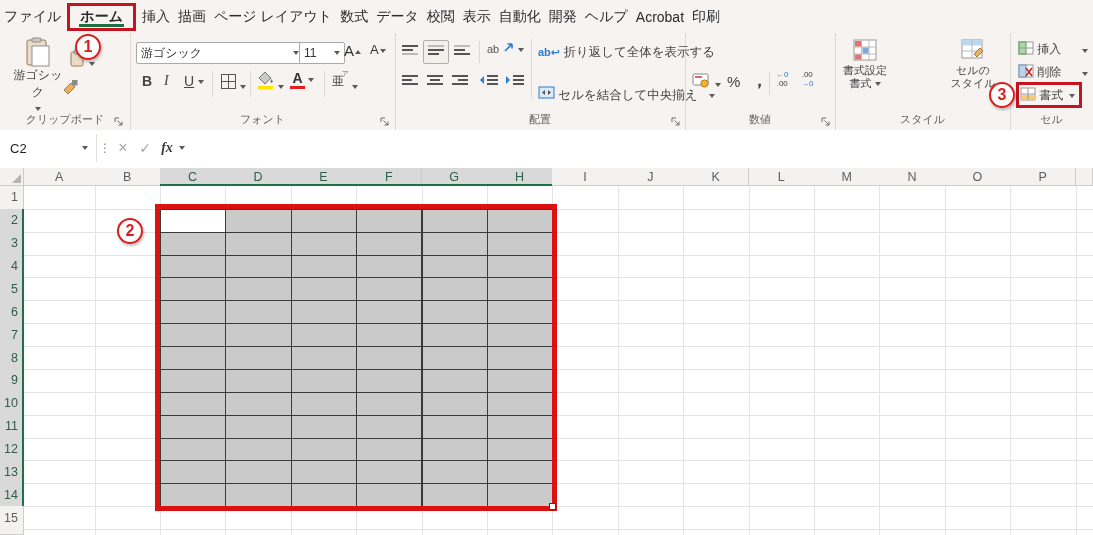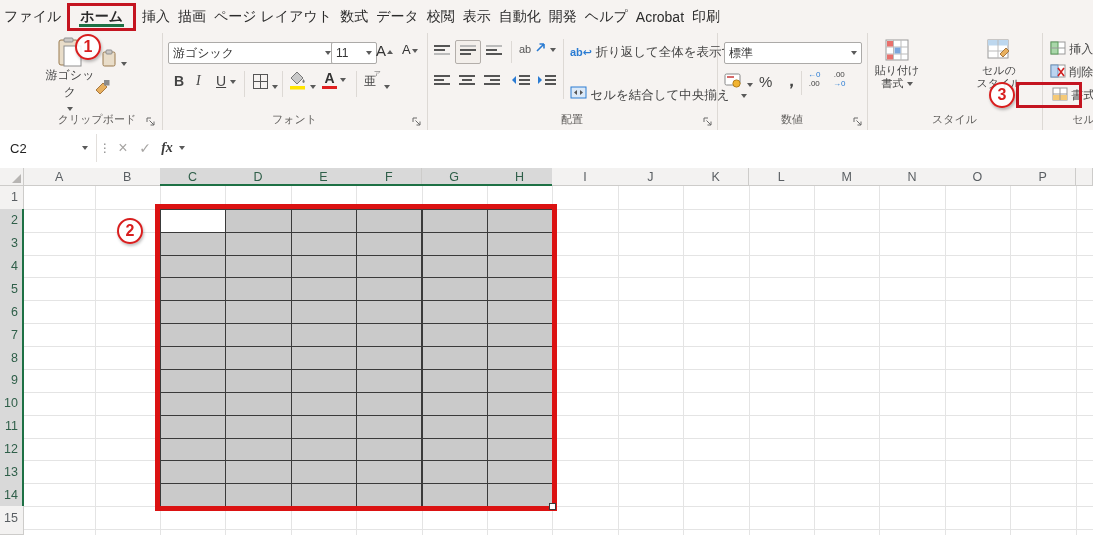--- a/index.html
+++ b/index.html
@@ -10,21 +10,21 @@
   
   #menubar{position:absolute;left:0;top:0;width:1093px;height:33px;background:#f6f3f1;
            display:flex;align-items:center;font-size:14px;color:#2b2b2b;}
   .mtab{padding:5px 4px;white-space:nowrap;position:relative;cursor:default;}
   .mtab.home{border:3px solid #c41420;padding:2px 10px;margin:0 2px;font-weight:bold;}
   .mtab.home .ul{position:absolute;left:9px;right:9px;bottom:1px;height:3px;background:#1e7145;}
 
   
   #ribbon{position:absolute;left:0;top:33px;width:1093px;height:97px;background:#f6f3f1;
           border-bottom:1px solid #cfccc8;font-size:12px;color:#444;}
-  .grp{position:absolute;top:0;height:97px;border-right:1px solid #ddd9d5;margin-left:32px;}
+  .grp{position:absolute;top:0;height:97px;border-right:1px solid #ddd9d5;}
   .grp-label{position:absolute;bottom:3px;left:0;right:0;text-align:center;
              font-size:11px;color:#605e5c;}
   .launcher{position:absolute;bottom:4px;width:10px;height:10px;}
   .abs{position:absolute;}
   .cv{display:inline-block;width:0;height:0;border-left:3.5px solid transparent;
       border-right:3.5px solid transparent;border-top:4px solid #5a5a5a;vertical-align:middle;}
   .cv-up{border-top:none;border-bottom:4px solid #5a5a5a;}
   .vdiv{position:absolute;width:1px;background:#ddd9d5;}
   .btn{cursor:default;}
   .selbox{border:1px solid #b3aeaa;background:#f3efeb;border-radius:2px;}
@@ -279,24 +279,20 @@
       <div class="grp-label">配置</div>
       <div class="launcher" style="left:276px">
         <svg width="10" height="10" viewBox="0 0 10 10">
             <path d="M1 1 H5 M1 1 V5" stroke="#6b6b6b" fill="none"></path>
             <path d="M3.5 3.5 L8 8 M8 4.5 V8 H4.5" stroke="#6b6b6b" fill="none"></path>
           </svg>
       </div>
     </div>
 
     <div class="grp" style="left:685px;width:150px">
-      <div class="abs inputbox" style="left:7px;top:9px;width:128px;height:20px">
-        <span>標準</span>
-        <span class="cv"></span>
-      </div>
       <div class="abs btn" style="left:7px;top:40px">
         <svg width="20" height="15" viewBox="0 0 20 15">
           <rect x="1" y="1" width="15" height="11" rx="1.5" fill="#fff" stroke="#888"></rect>
           <rect x="3" y="3" width="7" height="2" fill="#d66a6a"></rect>
           <circle cx="12.5" cy="10.5" r="3.6" fill="#f2b430" stroke="#b57f18"></circle>
         </svg>
         <span class="cv"></span>
       </div>
       <div class="abs btn" style="left:42px;top:40px;font-size:15px;color:#444"><span>%</span></div>
       <div class="abs btn" style="left:66px;top:36px;font-size:17px;font-weight:bold;color:#444"><span>，</span></div>
@@ -323,24 +319,24 @@
         <svg width="24" height="22" viewBox="0 0 24 22">
           <rect x="1" y="1" width="22" height="20" fill="#fff" stroke="#999"></rect>
           <line x1="1" y1="8" x2="23" y2="8" stroke="#bbb"></line>
             <line x1="1" y1="15" x2="23" y2="15" stroke="#bbb"></line>
           <line x1="8.5" y1="1" x2="8.5" y2="21" stroke="#bbb"></line>
             <line x1="16" y1="1" x2="16" y2="21" stroke="#bbb"></line>
           <rect x="2" y="2" width="6" height="5.5" fill="#e8706c"></rect>
             <rect x="2" y="15.5" width="6" height="5" fill="#e8706c"></rect>
           <rect x="9.5" y="8.5" width="6" height="6" fill="#7da7dd"></rect>
         </svg>
-        <div class="two"><span>貼り付け</span><br>
+        <div class="two"><span>書式設定</span><br>
         <span>書式</span> <span class="cv"></span></div>
       </div>
-      <div class="abs btn" style="left:108px;top:6px;width:48px;text-align:center">
+      <div class="abs btn" style="left:114px;top:6px;width:48px;text-align:center">
         <svg width="24" height="22" viewBox="0 0 24 22">
           <rect x="1" y="1" width="20" height="18" fill="#fff" stroke="#999"></rect>
           <rect x="1" y="1" width="20" height="5.5" fill="#bdd7ee"></rect>
           <line x1="11" y1="1" x2="11" y2="19" stroke="#bbb"></line>
             <line x1="1" y1="12" x2="21" y2="12" stroke="#bbb"></line>
           <path d="M13 15 L19 9 L22 12 L16 18 Z" fill="#e8b05f" stroke="#a87840"></path>
         </svg>
         <div class="two"><span>セルの</span><br>
         <span>スタイル</span></div>
       </div>

